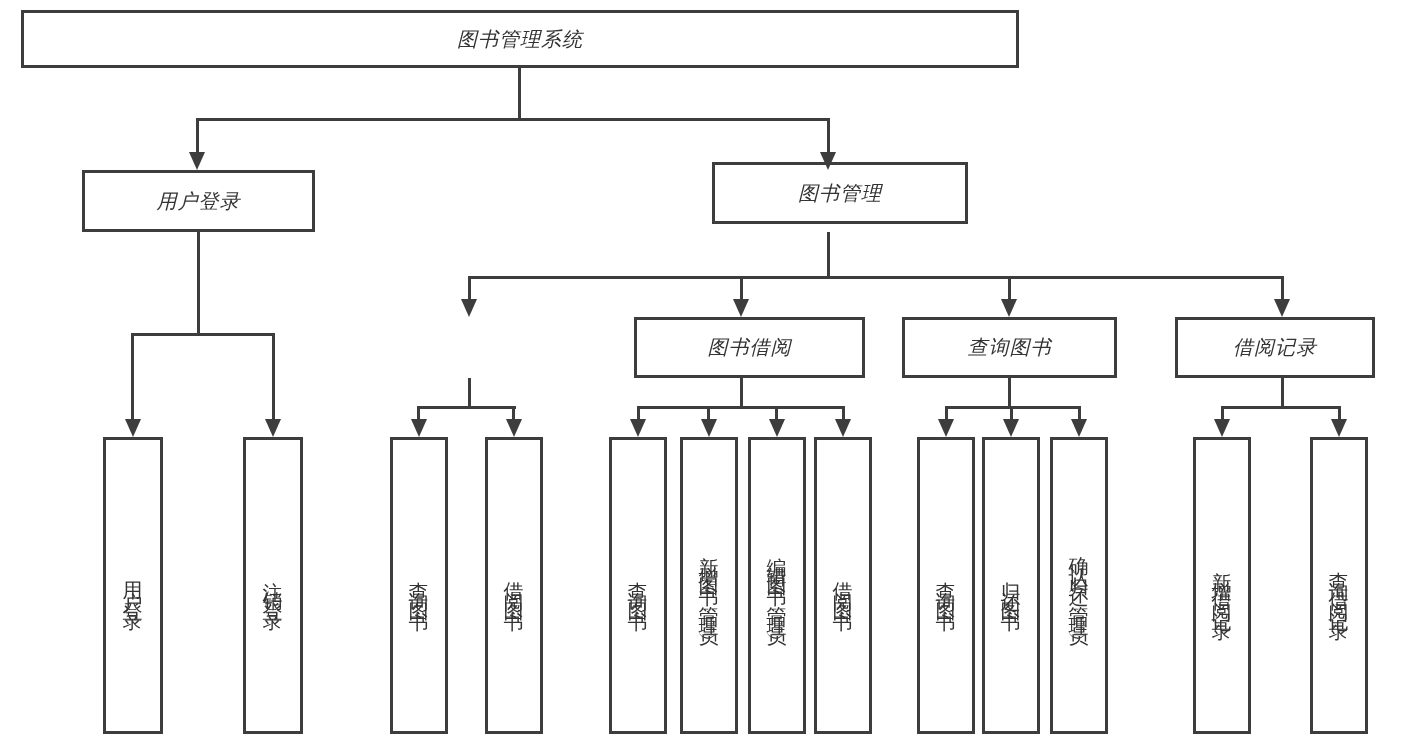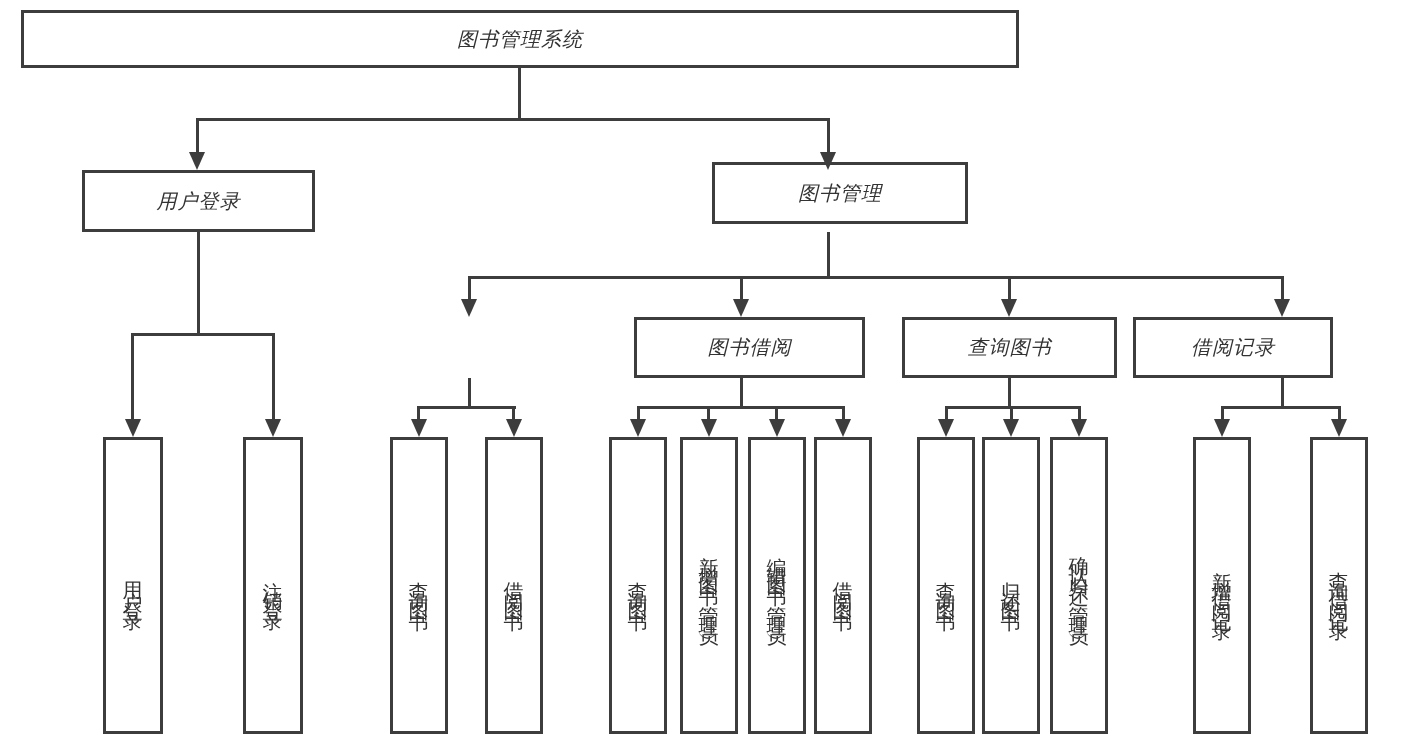--- a/index.html
+++ b/index.html
@@ -34,21 +34,21 @@
 
 <div id="stage">
 
   <div class="box hnode" style="left:21px;top:10px;width:998px;height:58px">图书管理系统</div>
 
   <div class="box hnode" style="left:82px;top:170px;width:233px;height:62px">用户登录</div>
   <div class="box hnode" style="left:712px;top:162px;width:256px;height:62px">图书管理</div>
 
   <div class="box hnode" style="left:634px;top:317px;width:231px;height:61px">图书借阅</div>
   <div class="box hnode" style="left:902px;top:317px;width:215px;height:61px">查询图书</div>
-  <div class="box hnode" style="left:1133px;top:317px;width:200px;height:61px">借阅记录</div>
+  <div class="box hnode" style="left:1175px;top:317px;width:200px;height:61px">借阅记录</div>
 
   <div class="box vnode" style="left:103px;top:437px;width:60px;height:297px">用户登录</div>
   <div class="box vnode" style="left:243px;top:437px;width:60px;height:297px">注销登录</div>
 
   <div class="box vnode" style="left:390px;top:437px;width:58px;height:297px">查询图书</div>
   <div class="box vnode" style="left:485px;top:437px;width:58px;height:297px">借阅图书</div>
 
   <div class="box vnode" style="left:609px;top:437px;width:58px;height:297px">查询图书</div>
   <div class="box vnode" style="left:680px;top:437px;width:58px;height:297px">新增图书（管理员）</div>
   <div class="box vnode" style="left:748px;top:437px;width:58px;height:297px">编辑图书（管理员）</div>

